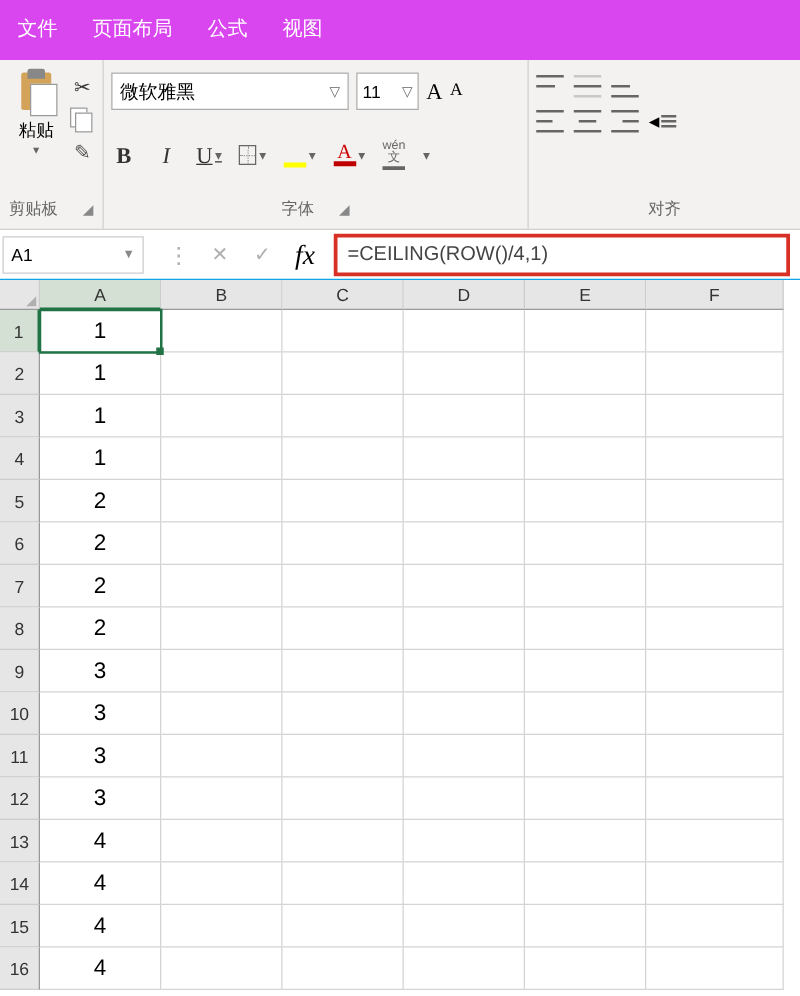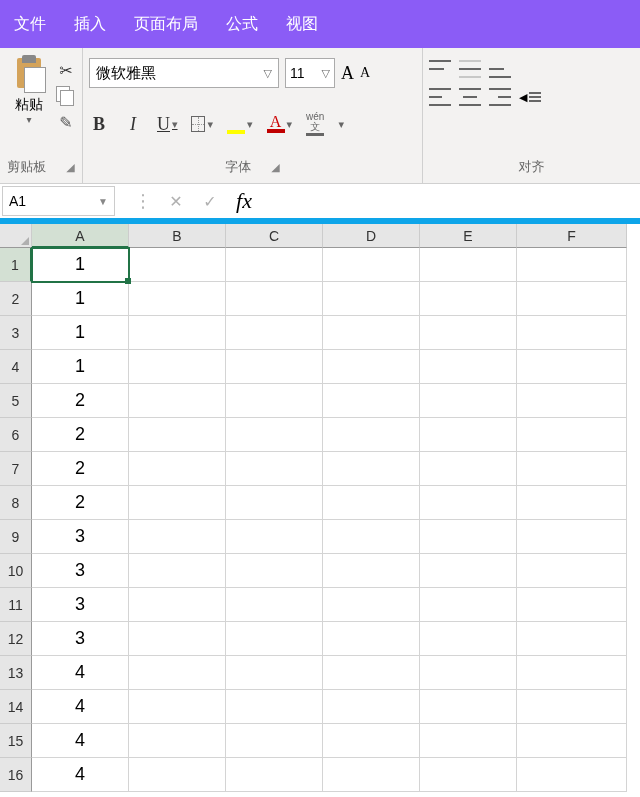--- a/index.html
+++ b/index.html
@@ -1,19 +1,19 @@
 <!DOCTYPE html>
 <html><head>
 <meta charset="utf-8">
 <style>
   * { box-sizing: border-box; margin: 0; padding: 0; }
   body { font-family: "Microsoft YaHei", sans-serif; background: #fff; width: 640px; height: 797px; overflow: hidden; }
   
   
-  .tabs { background: #8b5cf6; height: 48px; display: flex; color: #fff; }
+  .tabs { background: #d946ef; height: 48px; display: flex; color: #fff; }
   .tab { padding: 0 14px; height: 48px; line-height: 48px; font-size: 16px; cursor: pointer; }
   .tab.active { background: #f3f2f1; color: #217346; }
   
   
   .ribbon { background: #f3f2f1; height: 136px; border-bottom: 1px solid #d0d0d0; display: flex; }
   .group { border-right: 1px solid #d0d0d0; padding: 4px 6px; display: flex; flex-direction: column; height: 100%; }
   .group-content { flex: 1; display: flex; align-items: flex-start; }
   .group-label { text-align: right; font-size: 13px; color: #666; padding: 3px 0; display:flex; justify-content:center; align-items:center; gap:20px;}
   .group-label .launcher { font-size: 11px; color: #888; }
   
@@ -71,21 +71,21 @@
   .va-mid .ln:nth-child(1){width:100%;opacity:.3} .va-mid .ln:nth-child(2){width:100%} .va-mid .ln:nth-child(3){width:100%;opacity:.3}
   .va-bot .ln:nth-child(1){width:100%;opacity:0} .va-bot .ln:nth-child(2){width:70%} .va-bot .ln:nth-child(3){width:100%}
   .ha-left .ln{width:100%} .ha-left .ln:nth-child(2){width:60%}
   .ha-center .ln{margin:0 auto} .ha-center .ln:nth-child(1),.ha-center .ln:nth-child(3){width:100%} .ha-center .ln:nth-child(2){width:60%}
   .ha-right .ln{margin-left:auto} .ha-right .ln:nth-child(1),.ha-right .ln:nth-child(3){width:100%} .ha-right .ln:nth-child(2){width:60%}
   .indent-ico { width:22px; height:18px; cursor:pointer; display:flex; align-items:center; gap:2px; font-size:11px; }
   .indent-lines { display:flex; flex-direction:column; gap:2px; }
   .indent-lines .l { width:12px; height:2px; background:#666; }
   
   
-  .fbar-row { height: 40px; display: flex; align-items: center; border-bottom: 6px solid #0ea5e9; background:#fff; }
+  .fbar-row { height: 40px; display: flex; align-items: center; border-bottom: 1px solid #0ea5e9; background:#fff; }
   .namebox { width: 113px; height: 30px; border: 1px solid #ccc; margin-left: 2px; display: flex; align-items: center; padding: 0 6px; justify-content: space-between; font-size: 14px; background:#fff; }
   .nb-dd { font-size:10px; color:#888; }
   .fbar-btns { display: flex; align-items: center; gap: 0; margin-left: 10px; }
   .fbar-btn { width: 34px; height: 30px; display:flex; align-items:center; justify-content:center; color:#b0b0b0; font-size: 16px; cursor:pointer; }
   .fbar-btn.dots { font-size: 18px; letter-spacing:-2px; }
   .fx { font-style: italic; font-family: serif; font-size: 22px; color:#000000; }
   .formula-box { flex:1; height:34px; border: 3px solid #d93025; background:#fff; display:flex; align-items:center; padding:0 8px; font-size:16px; color:#444; margin-left:6px; margin-right:8px; }
   
   
   .grid { display:flex; flex-direction:column; }
@@ -100,21 +100,20 @@
   .cell { border-right:1px solid #d4d4d4; border-bottom:1px solid #d4d4d4; text-align:center; font-size:18px; display:flex; align-items:center; justify-content:center; color:#000; }
   .cell.active { outline:2px solid #217346; outline-offset:-1px; position:relative; }
   .cell.active::after { content:""; position:absolute; right:-3px; bottom:-3px; width:6px; height:6px; background:#217346; }
   .cA{width:97px} .cB{width:97px} .cC{width:97px} .cD{width:97px} .cE{width:97px} .cF{width:110px}
 </style>
 </head>
 <body>
 
 <div class="tabs">
   <div class="tab">文件</div>
-  <div class="tab">插入</div>
   <div class="tab">页面布局</div>
   <div class="tab">公式</div>
   <div class="tab">视图</div>
 </div>
 
 <div class="ribbon">
 
   <div class="group clipboard">
     <div class="group-content">
       <div class="paste-big">
@@ -246,20 +245,21 @@
   <div class="namebox">
     <span>A1</span>
     <span class="nb-dd">▼</span>
   </div>
   <div class="fbar-btns">
     <div class="fbar-btn dots">⋮</div>
     <div class="fbar-btn">✕</div>
     <div class="fbar-btn">✓</div>
     <div class="fbar-btn fx">fx</div>
   </div>
+  <div class="formula-box">=CEILING(ROW()/4,1)</div>
 </div>
 
 <div class="grid">
   <div class="colheads">
     <div class="corner"></div>
     <div class="colhead cA sel">A</div>
     <div class="colhead cB">B</div>
     <div class="colhead cC">C</div>
     <div class="colhead cD">D</div>
     <div class="colhead cE">E</div>

